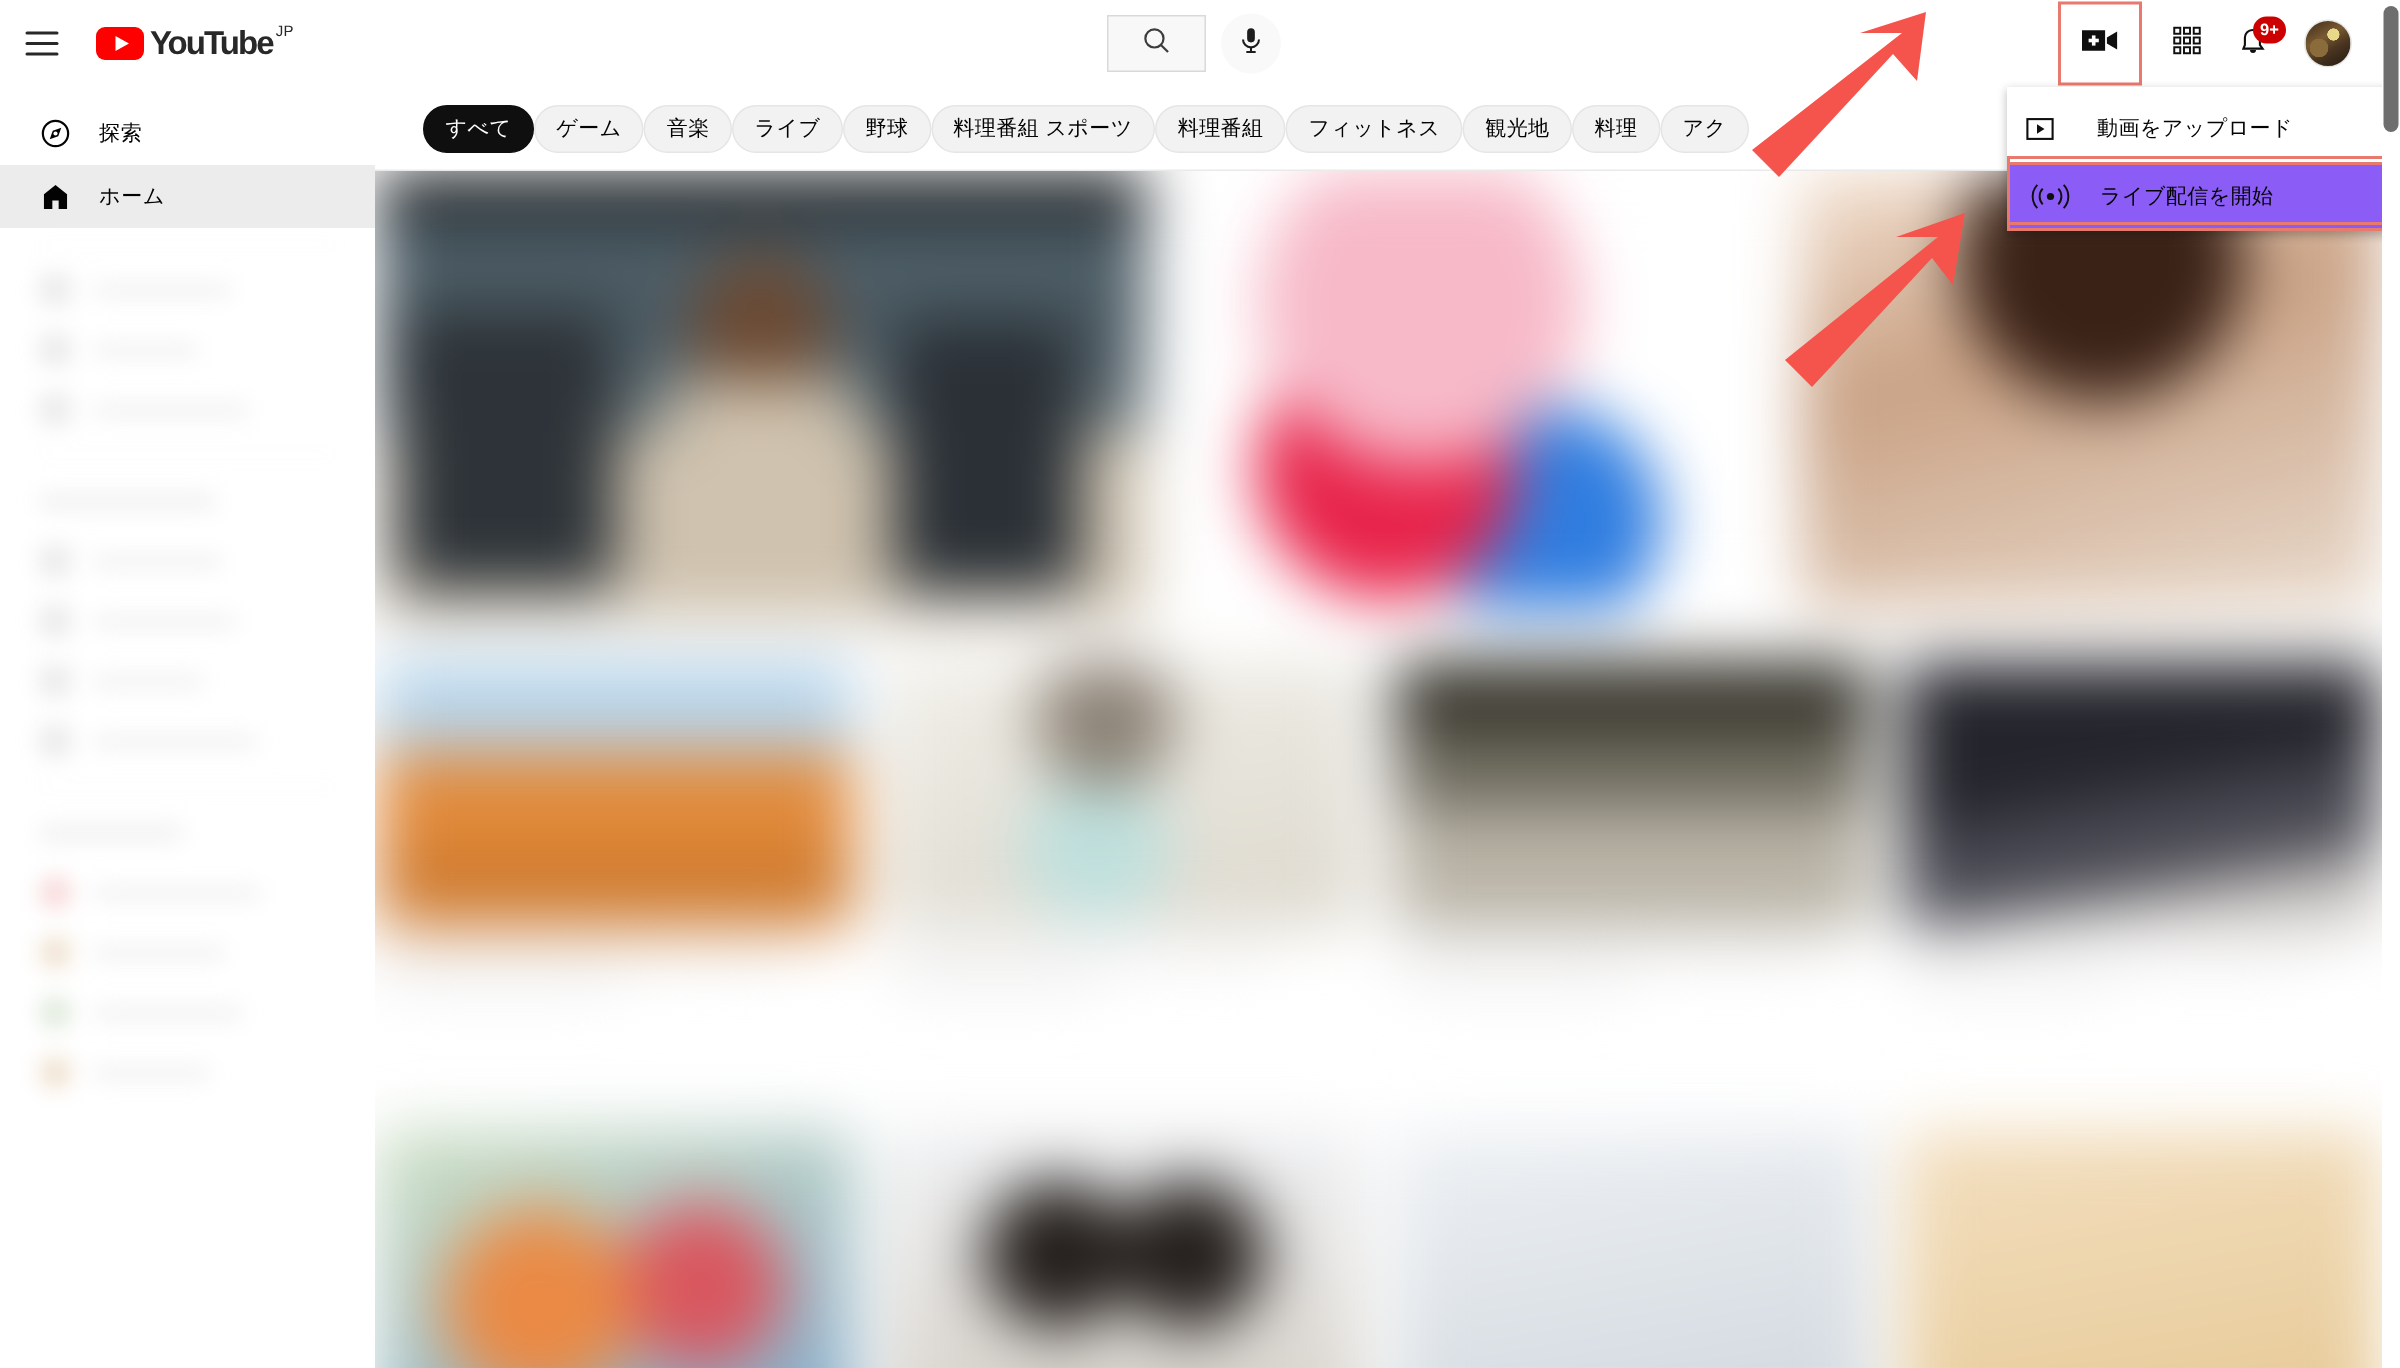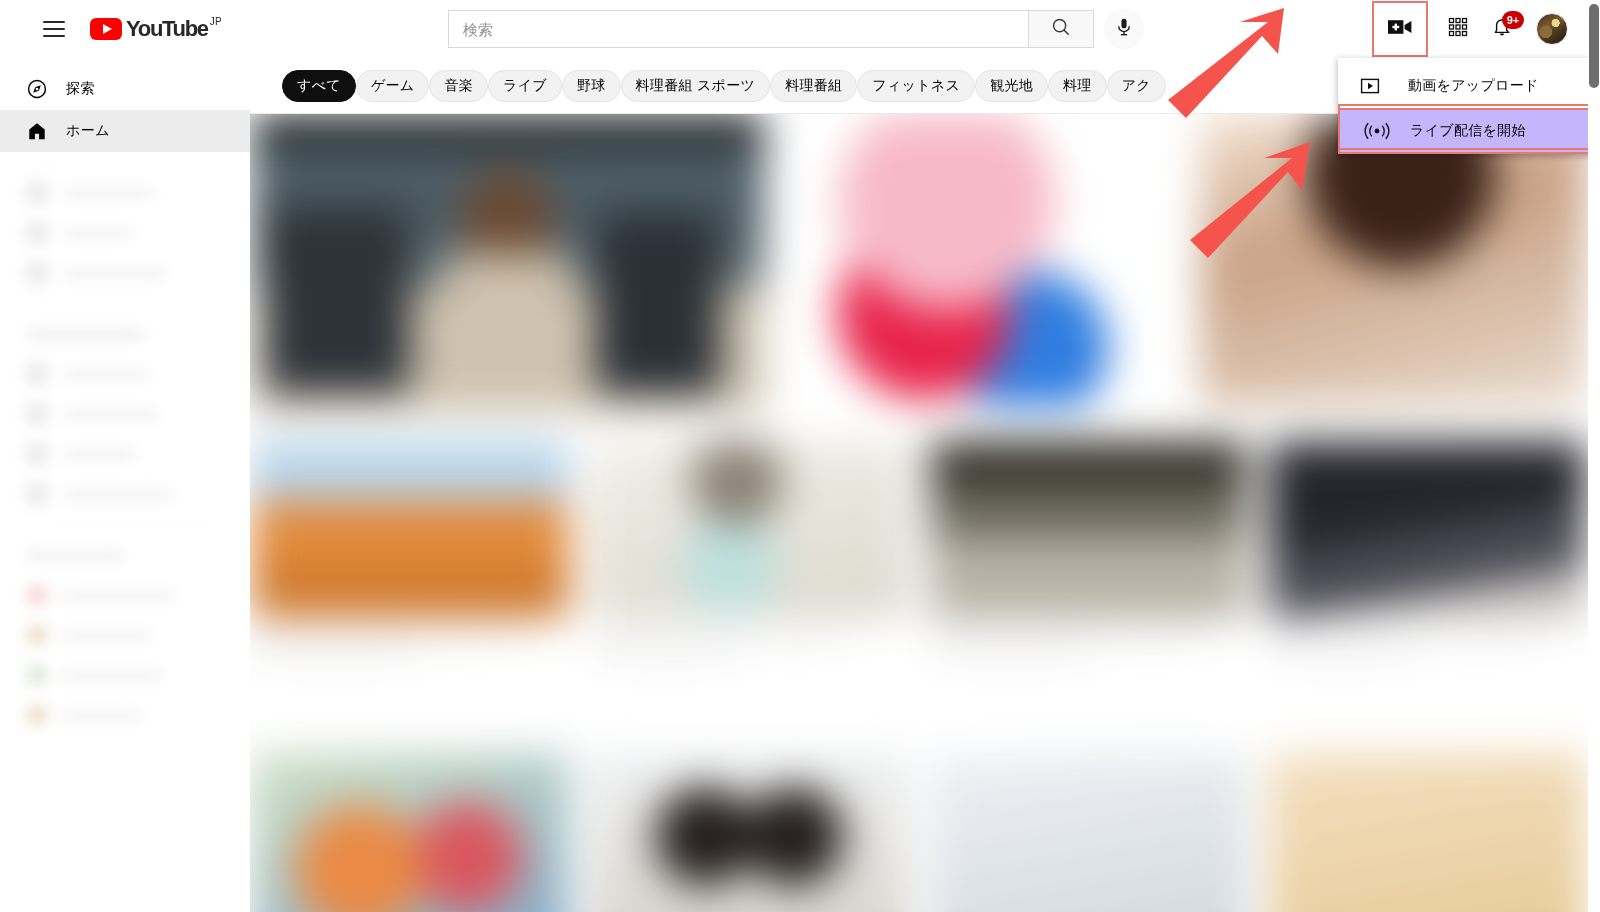--- a/index.html
+++ b/index.html
@@ -28,21 +28,21 @@
     height: 58px;
     background: #ffffff;
     z-index: 40;
     display: flex;
     align-items: center;
   }
   .masthead-left {
     display: flex;
     align-items: center;
     width: 250px;
-    padding-left: 34px;
+    padding-left: 8px;
     flex: none;
   }
   .hamburger {
     width: 40px; height: 40px;
     display: flex; flex-direction: column;
     justify-content: center; align-items: center;
     gap: 5px;
     cursor: pointer;
     margin-right: 16px;
   }
@@ -200,39 +200,39 @@
     width: 262px;
     background: #ffffff;
     box-shadow: 0 2px 6px 1px rgba(0,0,0,0.25);
     z-index: 55;
     padding: 6px 0 0 0;
   }
   .menu-item {
     display: flex;
     align-items: center;
     height: 44px;
-    padding-left: 22px;
+    padding-left: 12px;
     cursor: pointer;
     font-size: 14px;
     color: #030303;
     position: relative;
   }
   .menu-item .mi-icon {
     width: 34px;
     display: flex;
     align-items: center;
     justify-content: flex-start;
     flex: none;
   }
   .menu-item .mi-label {
     padding-left: 14px;
     letter-spacing: 0.3px;
   }
   .menu-item.highlighted {
-    background: #c4b5fd;
+    background: #8b5cf6;
     border: 2px solid #e8796f;
     margin: 0 0 0 0;
     height: 46px;
   }
 
   
   .sidebar {
     position: absolute;
     top: 58px; left: 0;
     width: 250px;
@@ -616,21 +616,20 @@
       <div class="yt-logo">
         <span class="yt-logo-mark"></span>
         <span class="yt-logo-text">YouTube</span>
         <span class="yt-logo-cc">JP</span>
       </div>
     </div>
 
     <div class="masthead-center">
       <div class="search-wrap">
         <div class="search-box">
-          <input class="search-input" type="text" placeholder="検索" style="">
           <div class="search-button">
             <span>
               <svg width="22" height="22" viewBox="0 0 24 24">
                 <circle cx="10.5" cy="10.5" r="6.6" fill="none" stroke="#3c3c3c" stroke-width="1.6"></circle>
                 <line x1="15.4" y1="15.4" x2="20.4" y2="20.4" stroke="#3c3c3c" stroke-width="1.6"></line>
               </svg>
             </span>
           </div>
         </div>
         <div class="mic-button">

